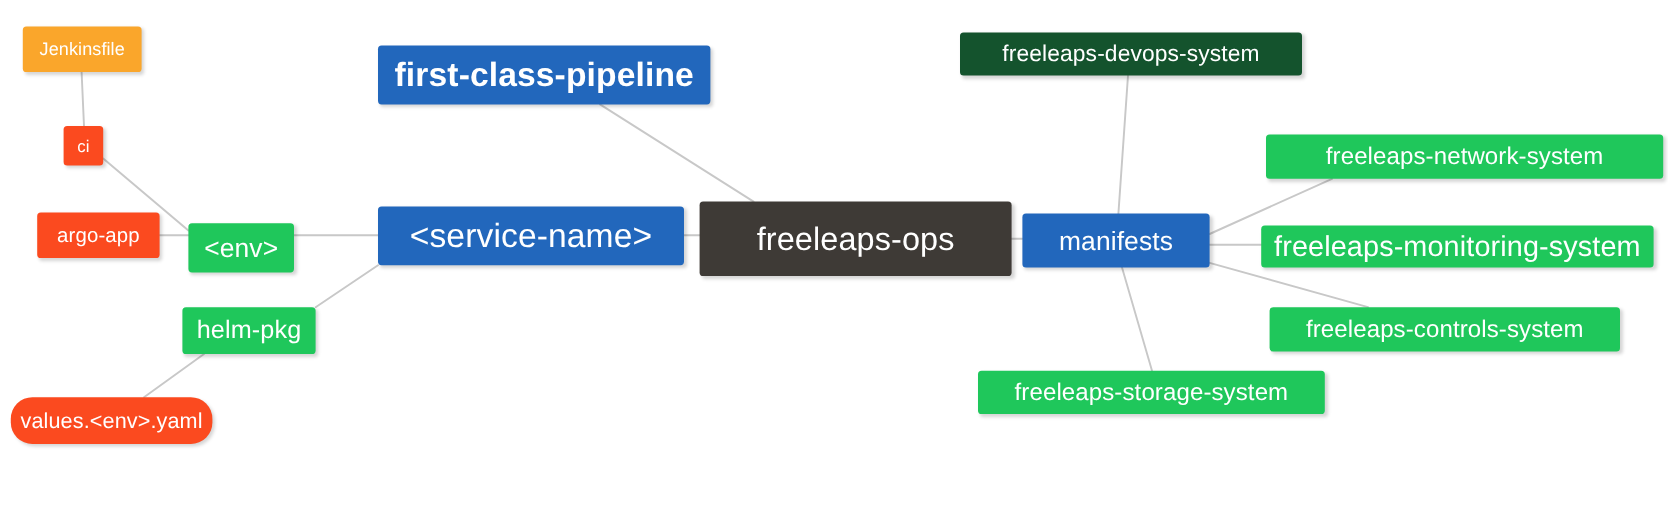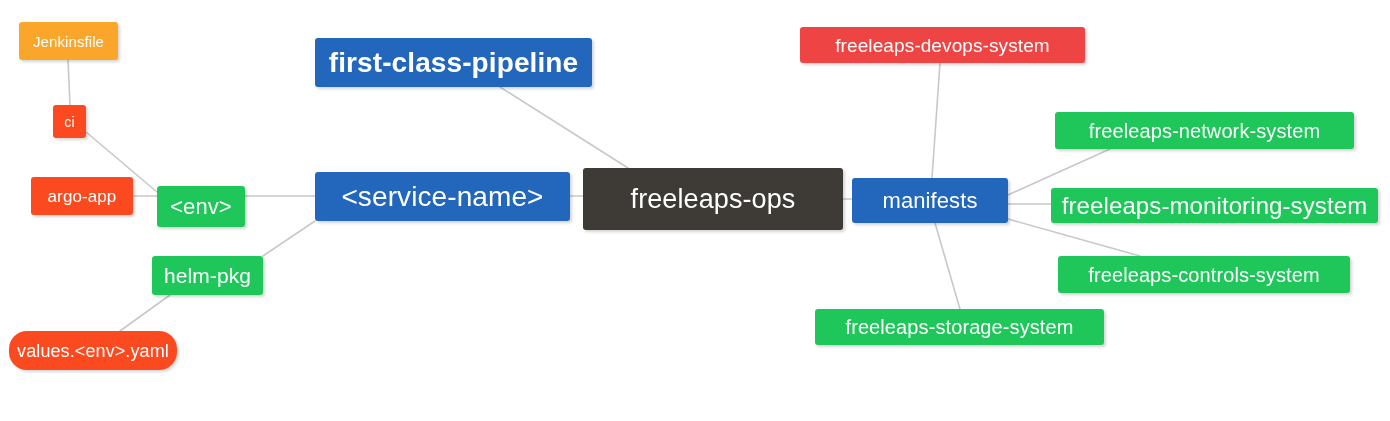--- a/index.html
+++ b/index.html
@@ -88,24 +88,24 @@
       </div>
       <div class="node" style="left: 315px; top: 172px; width: 255px; height: 49px; background: rgb(34, 103, 188); font-size: 28px;">
         <span class="node-label">&lt;service-name&gt;</span>
       </div>
       <div class="node" style="left: 583px; top: 168px; width: 260px; height: 62px; background: rgb(62, 58, 54); font-size: 27px;">
         <span class="node-label">freeleaps-ops</span>
       </div>
       <div class="node" style="left: 852px; top: 178px; width: 156px; height: 45px; background: rgb(34, 103, 188); font-size: 22px;">
         <span class="node-label">manifests</span>
       </div>
-      <div class="node" style="left: 800px; top: 27px; width: 285px; height: 36px; background: #ef4444; font-size: 19px; text-align: center;">
+      <div class="node" style="left: 800px; top: 27px; width: 285px; height: 36px; background: #14532d; font-size: 19px; text-align: center;">
         <span class="node-label">freeleaps-devops-system</span>
       </div>
-      <div class="node" style="left: 1055px; top: 112px; width: 299px; height: 37px; background: rgb(31, 199, 91); font-size: 20px;">
+      <div class="node" style="left: 1055px; top: 112px; width: 331px; height: 37px; background: rgb(31, 199, 91); font-size: 20px;">
         <span class="node-label">freeleaps-network-system</span>
       </div>
       <div class="node" style="left: 1051px; top: 188px; width: 327px; height: 35px; background: rgb(31, 199, 91); font-size: 24px;">
         <span class="node-label">freeleaps-monitoring-system</span>
       </div>
       <div class="node" style="left: 1058px; top: 256px; width: 292px; height: 37px; background: rgb(31, 199, 91); font-size: 20px;">
         <span class="node-label">freeleaps-controls-system</span>
       </div>
       <div class="node" style="left: 815px; top: 309px; width: 289px; height: 36px; background: rgb(31, 199, 91); font-size: 20px;">
         <span class="node-label">freeleaps-storage-system</span>

